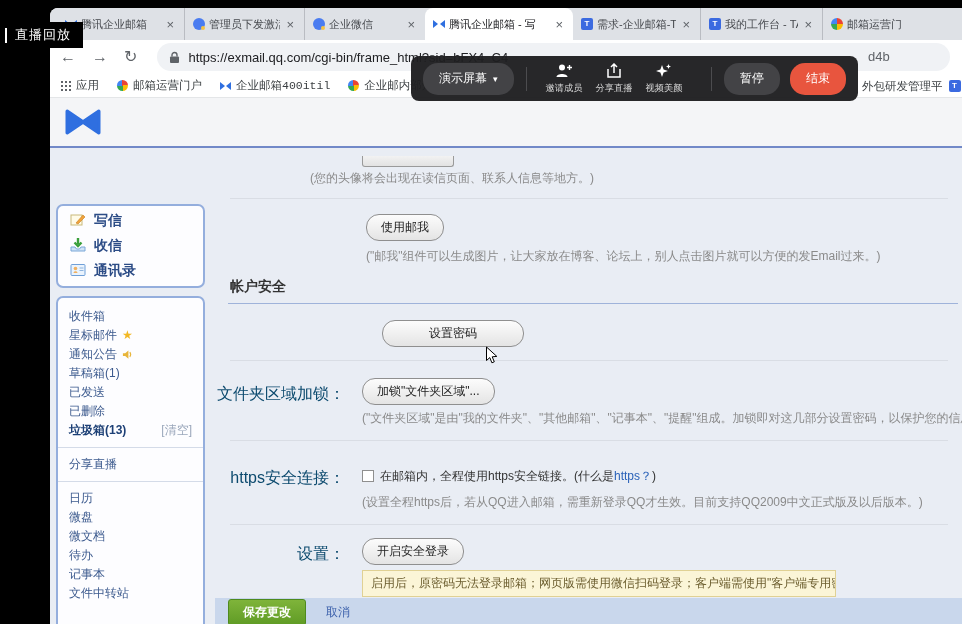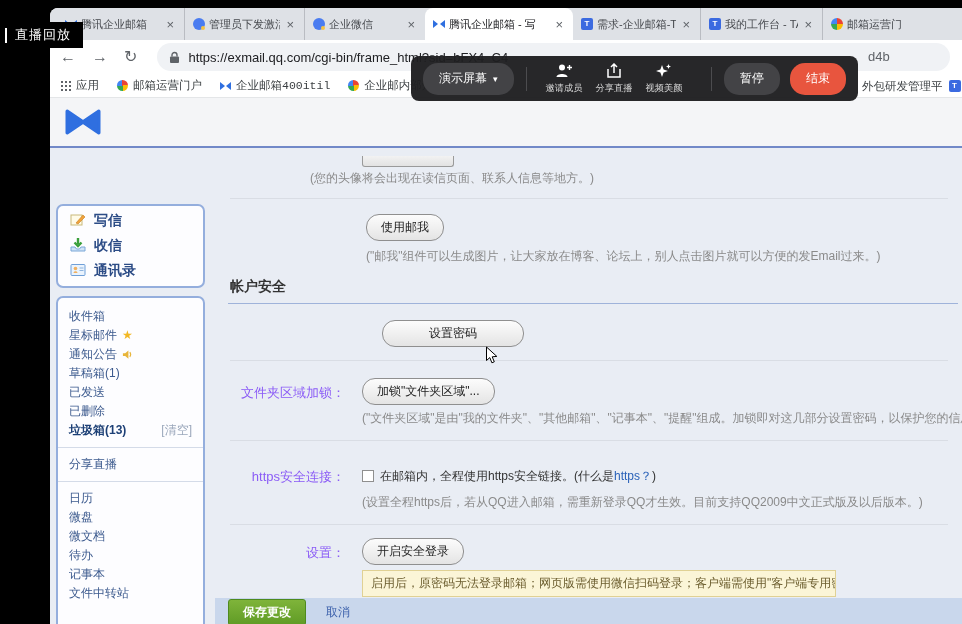--- a/index.html
+++ b/index.html
@@ -90,21 +90,21 @@
   .abs { position:absolute; }
   .note { font-size:12px; color:#8a8a8a; white-space:nowrap; }
   .divider { position:absolute; left:15px; right:14px; height:1px; background:#d9dde4; }
   .gbtn { display:inline-block; font-size:12px; color:#222; text-align:center;
     padding:4px 14px; background:linear-gradient(#fcfcfc,#e4e4e4);
     border:1px solid #8f8f8f; border-radius:13px; white-space:nowrap; }
   .remnant { width:92px; height:11px; background:linear-gradient(#f2f2f2,#e2e2e2);
     border:1px solid #9a9a9a; border-top:none; border-radius:0 0 3px 3px; }
   .section-title { font-size:14px; font-weight:bold; color:#333; }
   .blue-line { position:absolute; left:13px; right:4px; height:1px; background:#9fb3da; }
-  .form-label { width:130px; text-align:right; font-size:13px; color:#8b5cf6; white-space:nowrap; }
+  .form-label { width:130px; text-align:right; font-size:16px; color:#0c4a6e; white-space:nowrap; }
   .cbx { display:inline-block; width:12px; height:12px; background:#fff;
     border:1px solid #8f8f8f; vertical-align:-2px; margin-right:6px; }
   .cbx-text { font-size:12px; color:#333; }
   .link-blue { color:#2a62b8; }
   .notice { width:474px; background:#fbf5d7; border:1px solid #e0d194; color:#6b5d2e;
     font-size:12px; padding:4px 8px; white-space:nowrap; overflow:hidden; }
   .bottom-bar { position:absolute; left:0; right:0; top:450px; height:28px; background:#c9d7ec;
     display:flex; align-items:center; padding-left:13px; }
   .save-btn { font-size:12px; font-weight:bold; color:#fff; padding:4px 14px;
     background:linear-gradient(#7fb43a,#5f9b25); border:1px solid #4e8a1e; border-radius:3px; }

